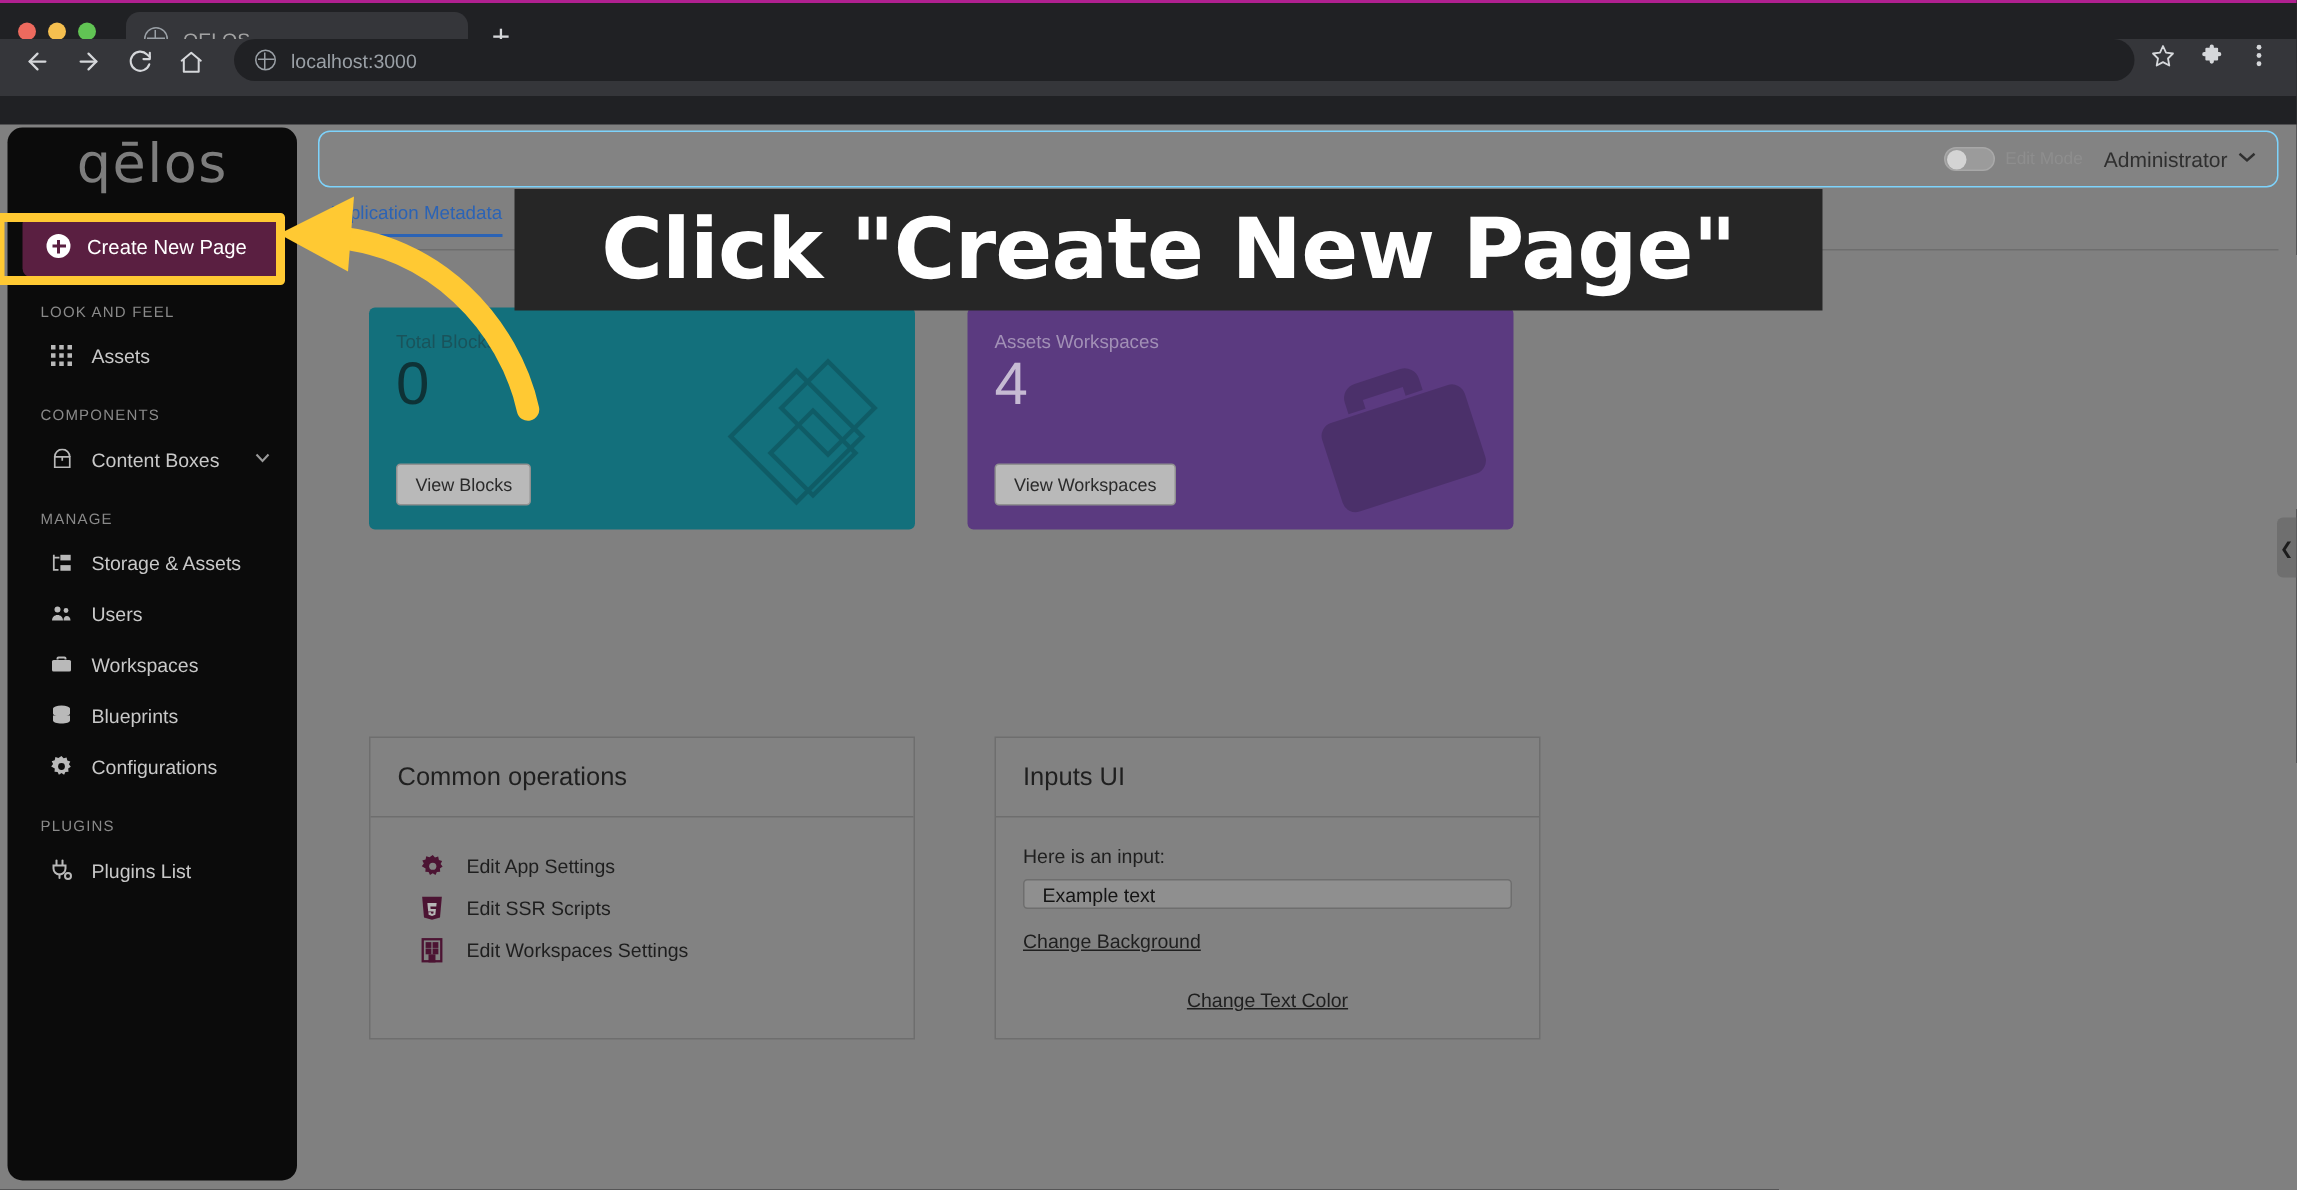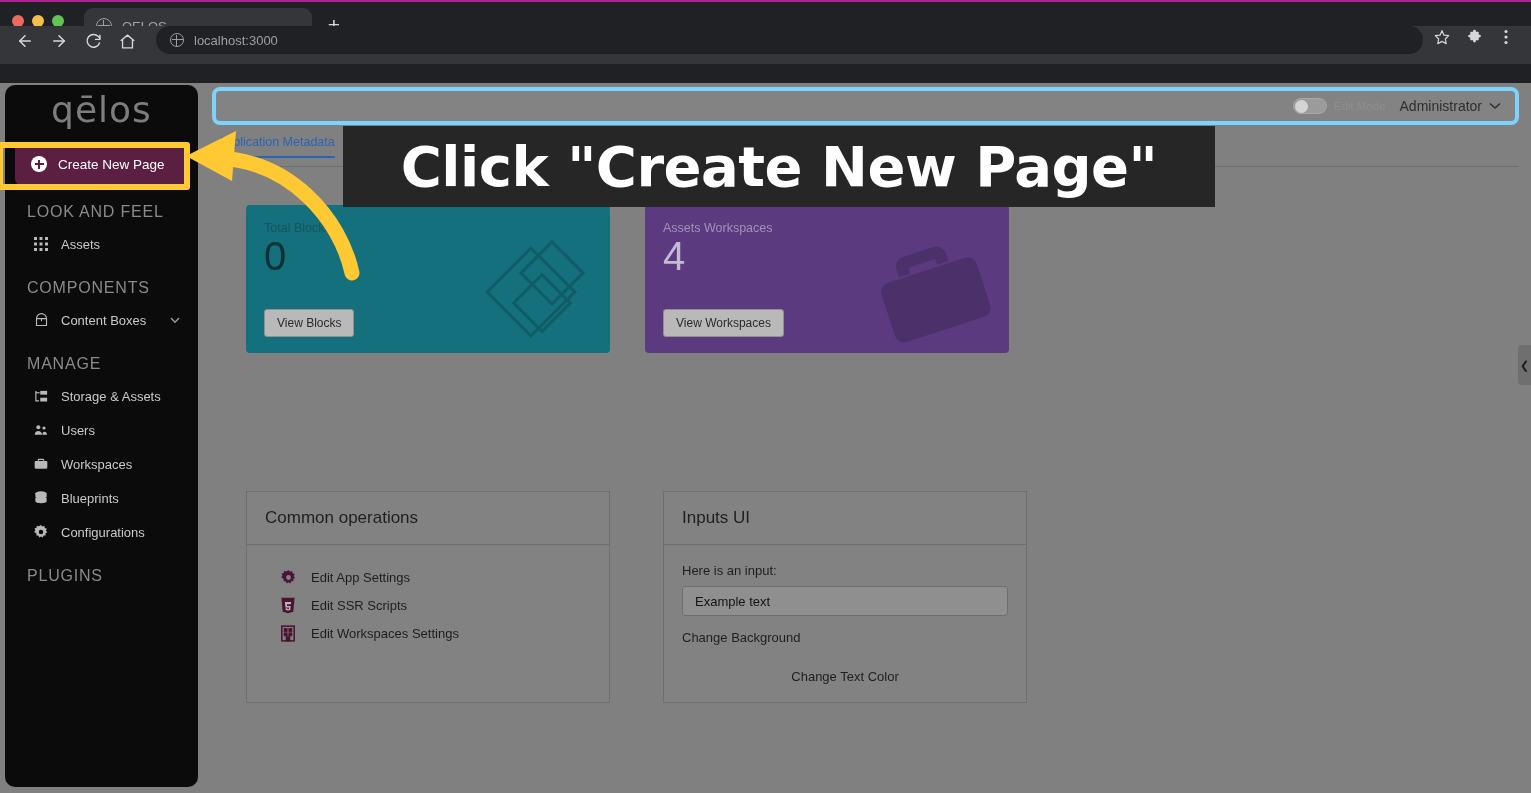--- a/index.html
+++ b/index.html
@@ -95,35 +95,35 @@
     color: #ffffff; font-size: 13.5px;
   }
   .plus-icon {
     width: 16px; height: 16px; border-radius: 50%; background: #ffffff;
     position: relative; flex: none;
   }
   .plus-icon::before { content:""; position:absolute; left:3.5px; top:7.2px; width:9px; height:1.8px; background:#5a1f41; }
   .plus-icon::after  { content:""; position:absolute; left:7.1px; top:3.5px; width:1.8px; height:9px; background:#5a1f41; }
 
   .nav-section {
-    color: #8a8a8a; font-size: 16px; letter-spacing: 0.8px;
+    color: #8a8a8a; font-size: 10px; letter-spacing: 0.8px;
     padding: 18px 0 6px 22px; text-transform: uppercase;
   }
   .nav-item {
     display: flex; align-items: center; gap: 12px;
     height: 34px; padding-left: 28px; color: #c9c9c9; font-size: 13px;
     position: relative;
   }
   .nav-item .ni-icon { width: 16px; height: 16px; flex: none; color: #b9b9b9; display:flex; align-items:center; justify-content:center;}
   .nav-item .chev { position: absolute; right: 18px; color: #9a9a9a; font-size: 10px; }
 
   
   .app-header {
     position: absolute; left: 212px; top: 4px; right: 12px; height: 38px;
-    border: 4px solid #7dd3fc; border-radius: 8px;
+    border: 1px solid #7dd3fc; border-radius: 8px;
     background: #838383;
     display: flex; align-items: center; justify-content: flex-end; padding-right: 14px; gap: 14px;
   }
   .edit-toggle { display: flex; align-items: center; gap: 7px; }
   .toggle-track {
     width: 34px; height: 16px; border-radius: 9px; background: #9b9b9b;
     position: relative; border: 1px solid #a8a8a8;
   }
   .toggle-knob {
     position: absolute; left: 1px; top: 0.5px; width: 13px; height: 13px;
@@ -178,26 +178,26 @@
   .panel { width: 364px; border: 1px solid #6e6e6e; background: #828282; }
   .panel-head {
     padding: 16px 18px; font-size: 17px; color: #1f1f1f;
     border-bottom: 1px solid #6e6e6e;
   }
   .panel-body { padding: 18px; }
   .op-row { display: flex; align-items: center; gap: 14px; padding: 5px 14px; color: #1e1e1e; font-size: 13px; }
   .op-icon { width: 18px; height: 18px; color: #4c1433; flex:none; display:flex; align-items:center; justify-content:center;}
   .input-label { font-size: 13px; color: #1f1f1f; margin-bottom: 8px; }
   .text-input {
-    display: block; width: 100%; height: 30px;
+    display: block; width: 100%; height: 20px;
     background: #8f8f8f; border: 1px solid #6e6e6e; border-radius: 3px;
     font-size: 13px; color: #141414; padding: 0 12px;
     font-family: "Liberation Sans", sans-serif;
   }
-  .link-row { font-size: 13px; color: #1f1f1f; margin-top: 14px; }
+  .link-row { font-size: 13px; color: #1f1f1f; margin-top: 14px; text-decoration: underline; }
   .link-row + .link-row { margin-top: 24px; text-align: center; }
 
   
   .collapse-handle {
     position: absolute; right: 0; top: 262px; width: 13px; height: 40px;
     background: #6f6f6f; border-radius: 4px 0 0 4px;
     display: flex; align-items: center; justify-content: center;
     color: #1c1c1c; font-size: 11px;
   }
 
@@ -377,20 +377,32 @@
         <span class="ni-icon">
           <svg width="16" height="16" viewBox="0 0 24 24" fill="currentColor">
               <path d="M12 1.5l2.1 2.3 3-.9.7 3.1 3 1-1.4 2.8 1.9 2.5-2.6 1.8.3 3.1-3.1.2-1.3 2.9-2.6-1.7-2.6 1.7-1.3-2.9-3.1-.2.3-3.1L1.7 12l1.9-2.5L2.2 6.7l3-1 .7-3.1 3 .9z"></path>
               <circle cx="12" cy="12" r="3.4" fill="#0b0b0b"></circle>
             </svg>
         </span>
         <span>Configurations</span>
       </div>
 
       <div class="nav-section">PLUGINS</div>
+      <div class="nav-item">
+        <span class="ni-icon">
+          <svg width="16" height="16" viewBox="0 0 24 24" fill="none" stroke="currentColor" stroke-width="2" stroke-linecap="round">
+              <line x1="7" y1="2.5" x2="7" y2="7"></line>
+              <line x1="13" y1="2.5" x2="13" y2="7"></line>
+              <path d="M4 7.5h12v3a6 6 0 0 1-12 0z"></path>
+              <line x1="10" y1="16.5" x2="10" y2="20"></line>
+              <circle cx="18.5" cy="18" r="3"></circle>
+            </svg>
+        </span>
+        <span>Plugins List</span>
+      </div>
     </div>
 
     <div class="app-header">
       <div class="edit-toggle">
         <span class="toggle-track">
           <span class="toggle-knob"></span>
         </span>
         <span class="edit-label">Edit Mode</span>
       </div>
       <div class="admin">

